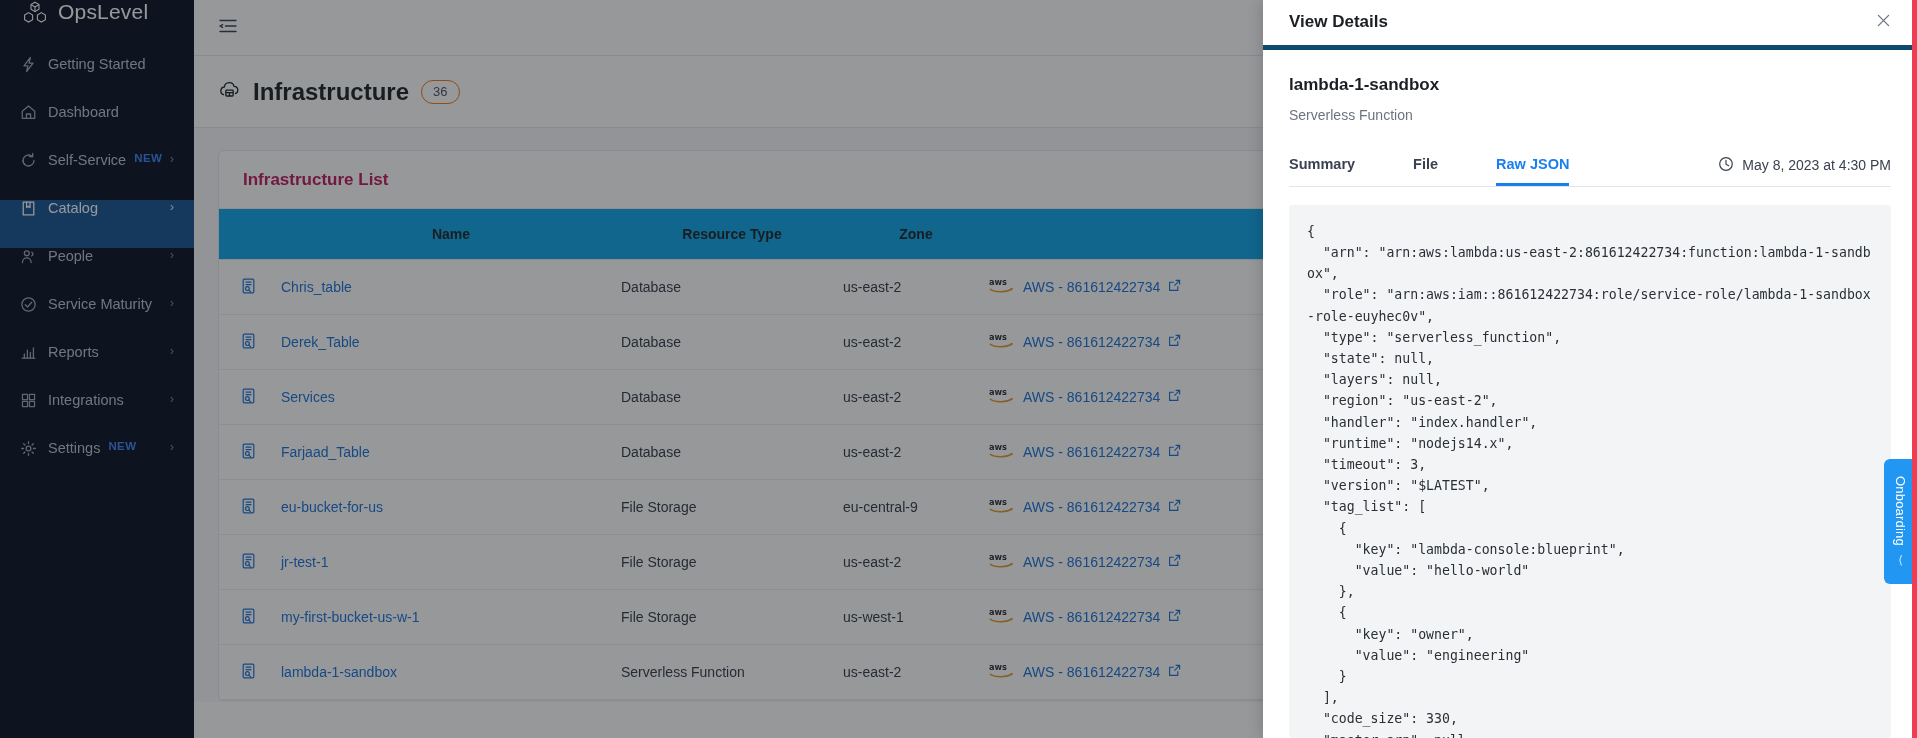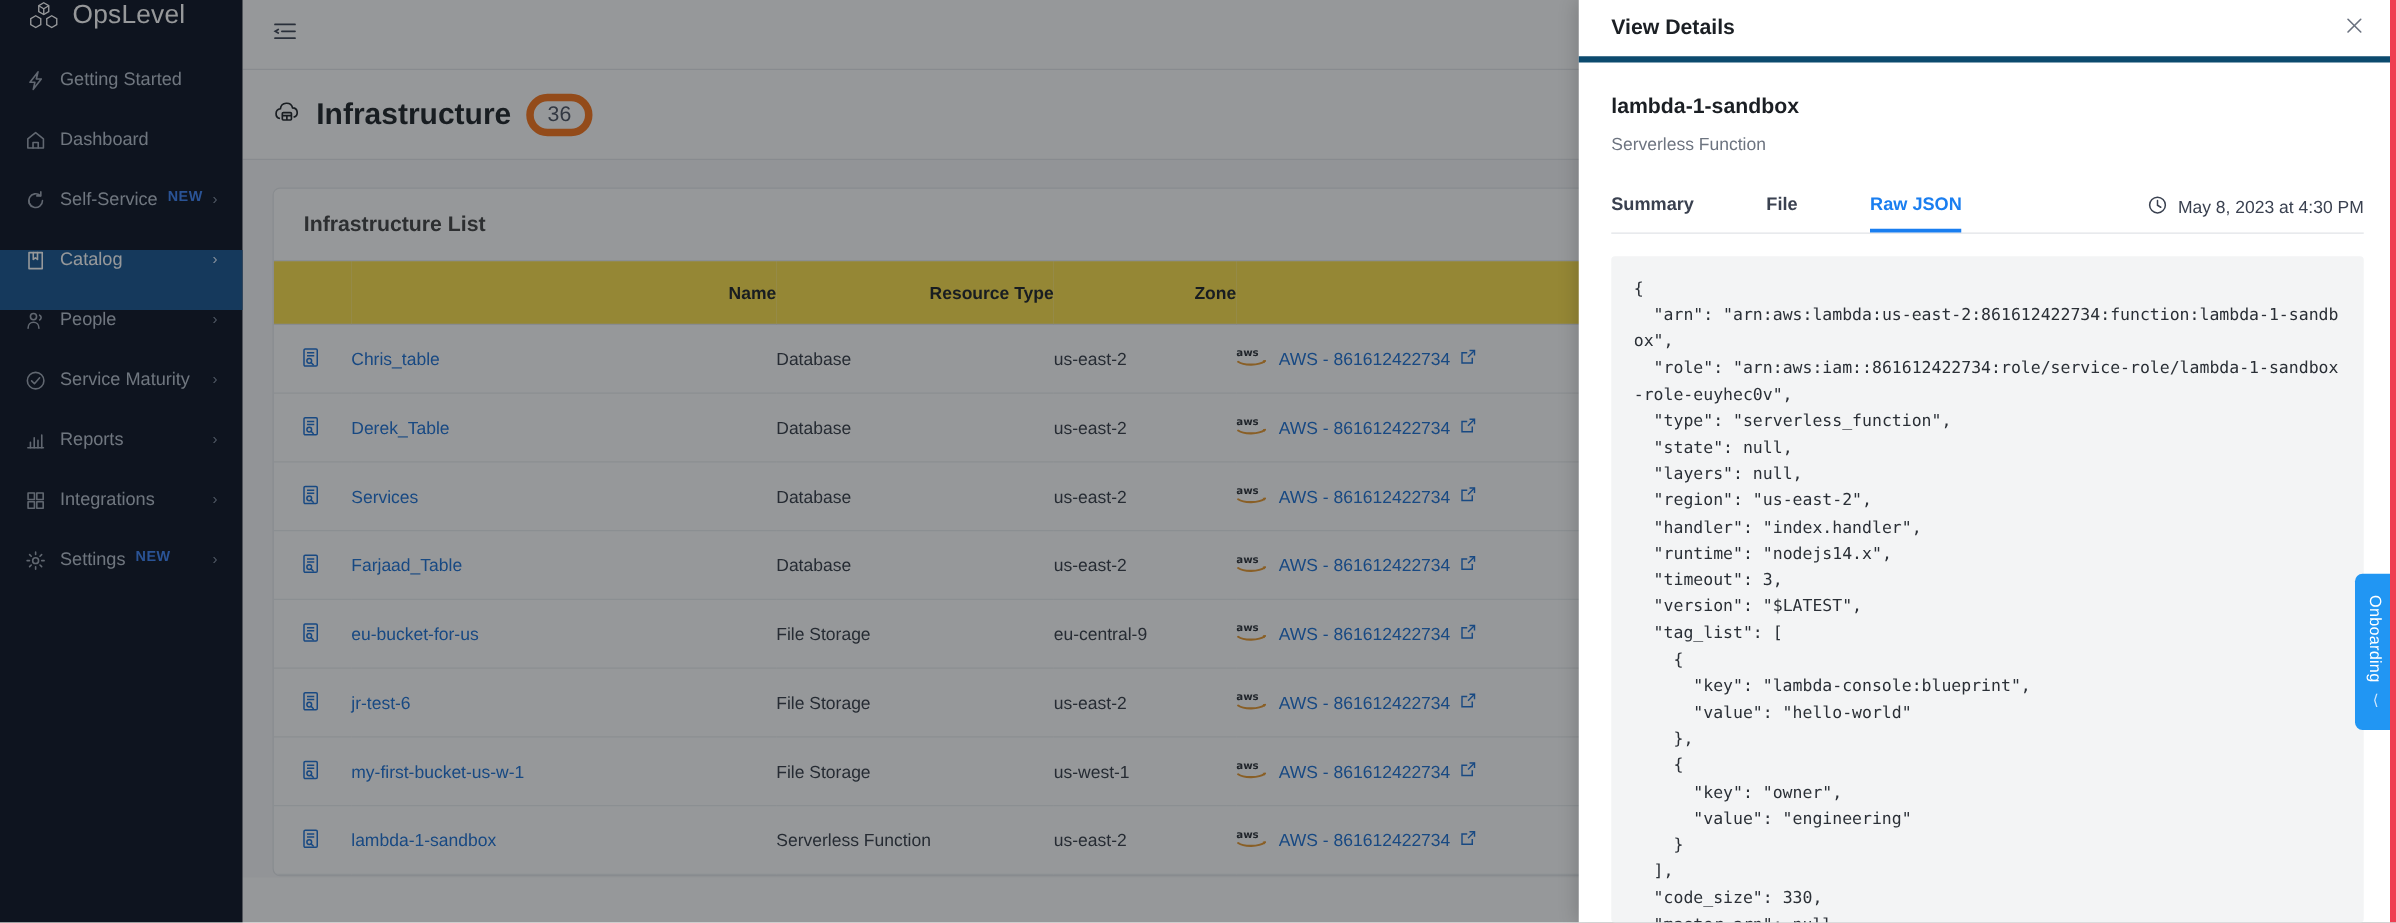--- a/index.html
+++ b/index.html
@@ -39,33 +39,33 @@
   #topbar {
     height: 56px; background: #ffffff; border-bottom: 1px solid #e6e8eb;
     display: flex; align-items: center; padding-left: 24px;
   }
   #pagehead {
     height: 72px; background: #ffffff; border-bottom: 1px solid #e6e8eb;
     display: flex; align-items: center; padding-left: 24px; gap: 12px;
   }
   #pagehead .title { font-size: 24px; font-weight: 700; color: #1b1f24; }
   .count-pill {
-    border: 6px solid #f97316; color: #4a5160; border-radius: 999px;
-    font-size: 17px; padding: 2px 11px; line-height: 18px;
+    border: 1px solid #f97316; color: #4a5160; border-radius: 999px;
+    font-size: 13px; padding: 2px 11px; line-height: 18px;
   }
   #card {
     margin: 22px 24px 0 24px; background: #ffffff;
     border: 1px solid #e6e8eb; border-radius: 6px; overflow: hidden;
   }
   #card-head { height: 58px; display: flex; align-items: center; padding-left: 24px;
-    font-size: 17px; font-weight: 700; color: #404040; border-bottom: 1px solid #eceef0; }
+    font-size: 17px; font-weight: 700; color: #be185d; border-bottom: 1px solid #eceef0; }
   table { width: 100%; border-collapse: collapse; }
   thead th {
-    text-align: right; font-size: 14px; font-weight: 700; color: #1b1f24;
-    padding: 17px 0; background: #fde047; border-bottom: 1px solid #e6e8eb;
+    text-align: center; font-size: 14px; font-weight: 700; color: #1b1f24;
+    padding: 17px 0; background: #0ea5e9; border-bottom: 1px solid #e6e8eb;
   }
   thead th.c-ico { width: 62px; }
   thead th.c-name { width: 340px; }
   thead th.c-type { width: 222px; margin-left: 47px; }
   thead th.c-zone { width: 146px; }
   tbody td { font-size: 14px; color: #333a44; padding: 17px 0; border-bottom: 1px solid #eceef0; }
   tbody td.c-ico { width: 62px; padding-left: 22px; }
   .res-link { color: #1a6fd4; text-decoration: none; }
   .src-cell { display: flex; align-items: center; gap: 8px; }
   .aws-logo { display:inline-block; width: 26px; }
@@ -404,21 +404,21 @@
                 </span>
               </td>
             </tr>
             <tr>
               <td class="c-ico"><span><svg width="15" height="16" viewBox="0 0 15 16" fill="none" stroke="#1a6fd4" stroke-width="1.2">
                     <rect x="2.2" y="1.2" width="10.6" height="13.6" rx="1"></rect>
                     <path d="M4.6 4.2 H10.4 M4.6 6.6 H10.4"></path>
                     <circle cx="6.4" cy="10.6" r="1.9"></circle>
                     <path d="M7.9 12.1 L9.6 13.8" stroke-linecap="round"></path>
                   </svg></span></td>
-              <td><a class="res-link" href="#">jr-test-6</a></td>
+              <td><a class="res-link" href="#">jr-test-1</a></td>
               <td>File Storage</td>
               <td>us-east-2</td>
               <td>
                 <span class="src-cell">
                   <span class="aws-logo"><svg width="26" height="17" viewBox="0 0 26 17">
                       <text x="0" y="8" font-family="DejaVu Sans, sans-serif" font-size="8.2" font-weight="700" fill="#2a2f36">aws</text>
                       <path d="M1.5 12.4 C6 15.6 18 15.6 23 11.8" fill="none" stroke="#e8972c" stroke-width="1.7" stroke-linecap="round"></path>
                       <path d="M21.2 11.2 L23.6 11.4 L22.6 13.6" fill="#e8972c"></path>
                     </svg></span>
                   <a class="aws-link" href="#">AWS - 861612422734</a>

